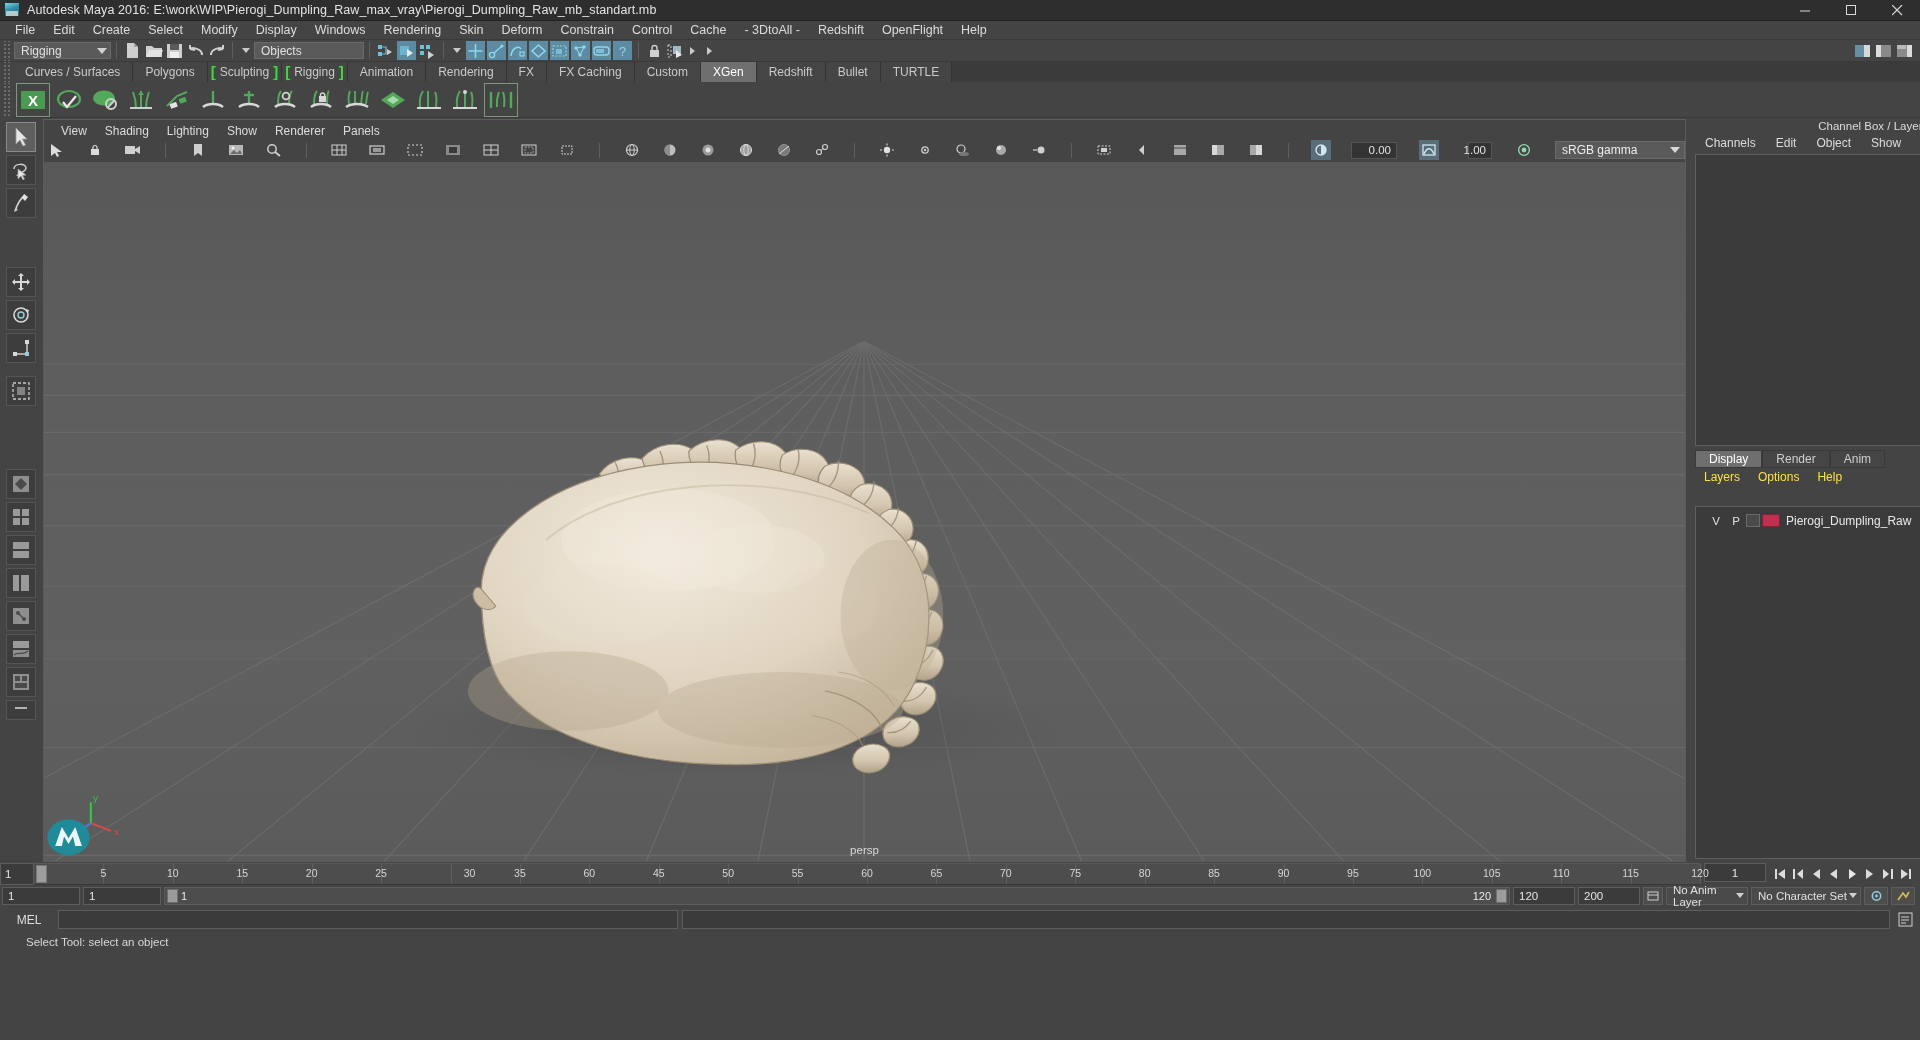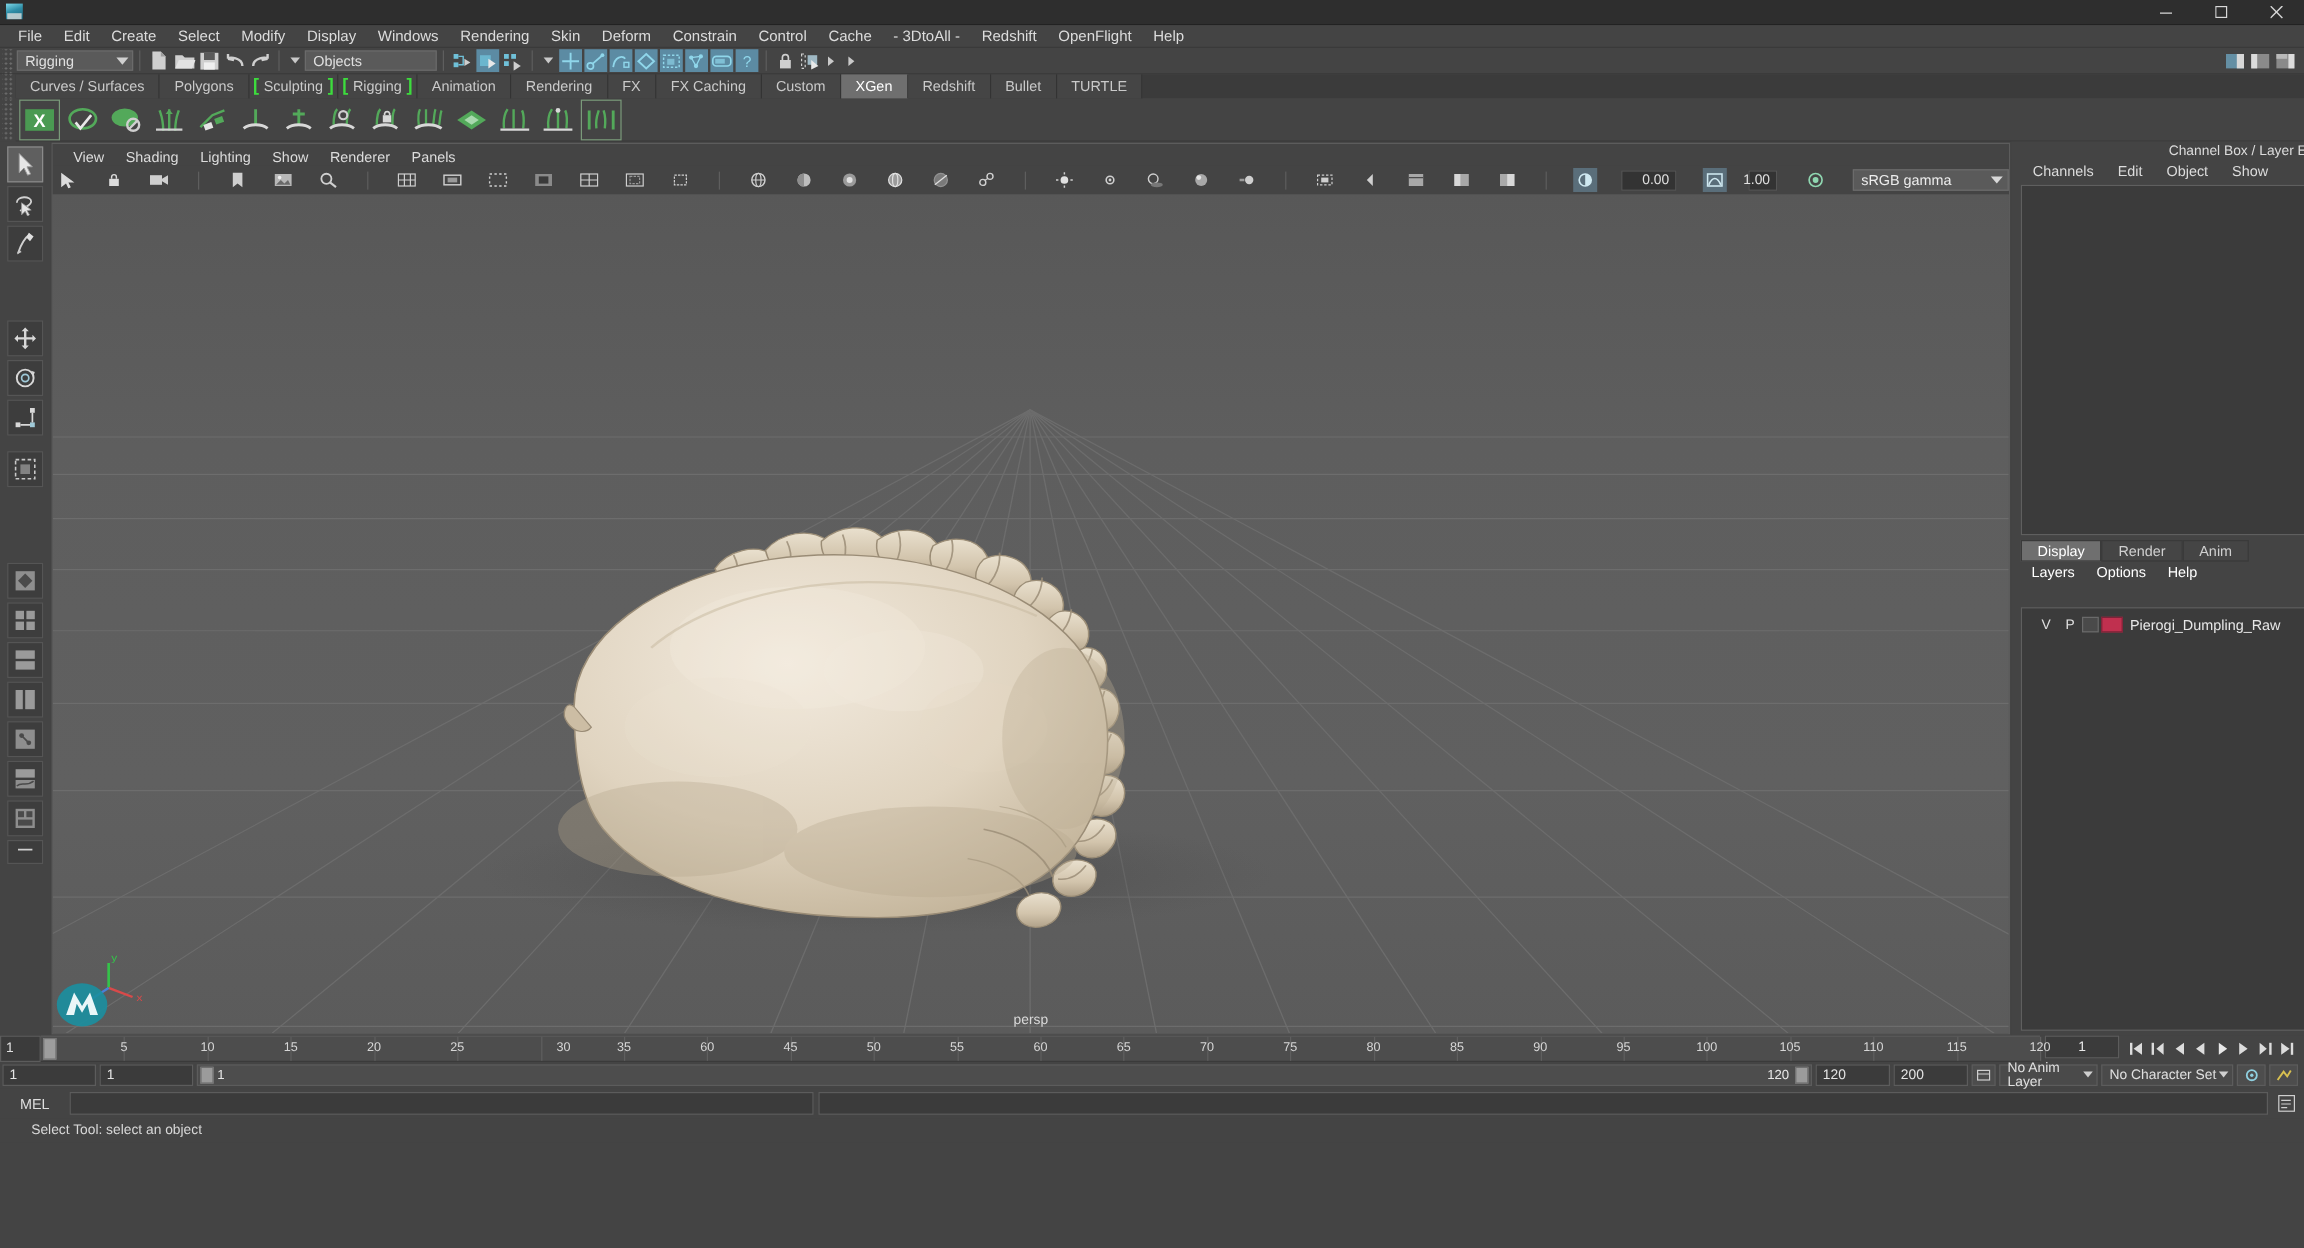--- a/index.html
+++ b/index.html
@@ -90,21 +90,21 @@
      position:relative; font-size:11.5px; color:#dcdcdc;}
   .rc-head .rbtns{ position:absolute; right:4px; top:2px; display:flex; gap:5px;}
   .cbtabs { height:20px; display:flex; align-items:center; padding-left:8px; gap:0;}
   .cbtabs .t { font-size:12px; color:#dcdcdc; padding:0 10px;}
   .cbpanel { height:292px; margin:1px 4px 0 8px; background:#3b3b3b; border:1px solid #5f5f5f;}
   .le-tabs { height:18px; display:flex; margin:4px 0 0 8px;}
   .le-tab { font-size:12px; padding:0 13px; display:flex;align-items:center; color:#cfcfcf; background:#454545;
      border:1px solid #3a3a3a;}
   .le-tab.active{ background:#6f6f6f; color:#fff;}
   .le-menus { height:18px; display:flex; align-items:center; padding-left:8px;}
-  .le-menus .mi { font-size:12px; color:#ffffff; padding:0 9px;}
+  .le-menus .mi { font-size:12px; color:#fde047; padding:0 9px;}
   .le-btnrow { height:20px; display:flex; align-items:center; justify-content:flex-end; padding-right:10px; gap:8px;}
   .lepanel { flex:1; margin:0 4px 4px 8px; background:#3b3b3b; border:1px solid #5f5f5f; padding-top:5px;}
   .layerrow { height:17px; display:flex; align-items:center; font-size:12px; color:#e8e8e8; padding-left:10px; gap:0;}
   .lcell { width:20px; text-align:center; font-size:11.5px; color:#e0e0e0;}
   .lbox { width:14px;height:13px; background:#4a4a4a; border:1px solid #6a6a6a; margin-right:2px;}
   .lcolor { width:18px;height:13px; background:#c0304f; border:1px solid #7d2338; margin-right:6px;}
 
   .sidetabs { width:16px; background:#444444; display:flex; flex-direction:column; align-items:center;
     padding-top:5px; flex:0 0 auto;}
   .vtab { writing-mode:vertical-rl; font-size:10.5px; color:#d2d2d2; background:#4b4b4b;
@@ -148,20 +148,21 @@
     font-size:11.5px; color:#d8d8d8;}
 </style>
 </head>
 <body>
 
 <div class="titlebar">
   <div class="tb-icon">
       <div class="m1"></div>
       <div class="m2"></div>
     </div>
+  <div class="tb-title">Autodesk Maya 2016: E:\work\WIP\Pierogi_Dumpling_Raw_max_vray\Pierogi_Dumpling_Raw_mb_standart.mb</div>
   <div class="tb-spacer"></div>
   <div class="winbtns">
     <div class="winbtn">
       <svg width="11" height="11">
           <line x1="0" y1="6" x2="10" y2="6" stroke="#d8d8d8" stroke-width="1"></line>
         </svg>
     </div>
     <div class="winbtn">
       <svg width="11" height="11">
           <rect x="0.5" y="0.5" width="9" height="9" fill="none" stroke="#d8d8d8" stroke-width="1"></rect>
@@ -806,21 +807,21 @@
       </div>
       <div class="numfield" style="width:46px;margin-left:3px;">
         <span>0.00</span>
       </div>
       <div class="vbtn act" style="margin-left:6px;">
         <svg width="16" height="14">
             <rect x="2" y="2" width="12" height="10" fill="none" stroke="#cfe8f0" stroke-width="1.3"></rect>
             <path d="M3 11 C6 4 10 4 13 11" stroke="#cfe8f0" stroke-width="1.4" fill="none"></path>
           </svg>
       </div>
-      <div class="numfield" style="width:24px;margin-left:1px;">
+      <div class="numfield" style="width:24px;margin-left:12px;">
         <span>1.00</span>
       </div>
       <div class="vbtn" style="margin-left:6px;">
         <svg width="16" height="14">
             <circle cx="8" cy="7" r="5.4" fill="none" stroke="#8fd6b0" stroke-width="1.4"></circle>
             <circle cx="8" cy="7" r="2.4" fill="#8fd6b0"></circle>
           </svg>
       </div>
       <div class="gammabox" style="width:130px;margin-left:4px;">
         <span>sRGB gamma</span>

